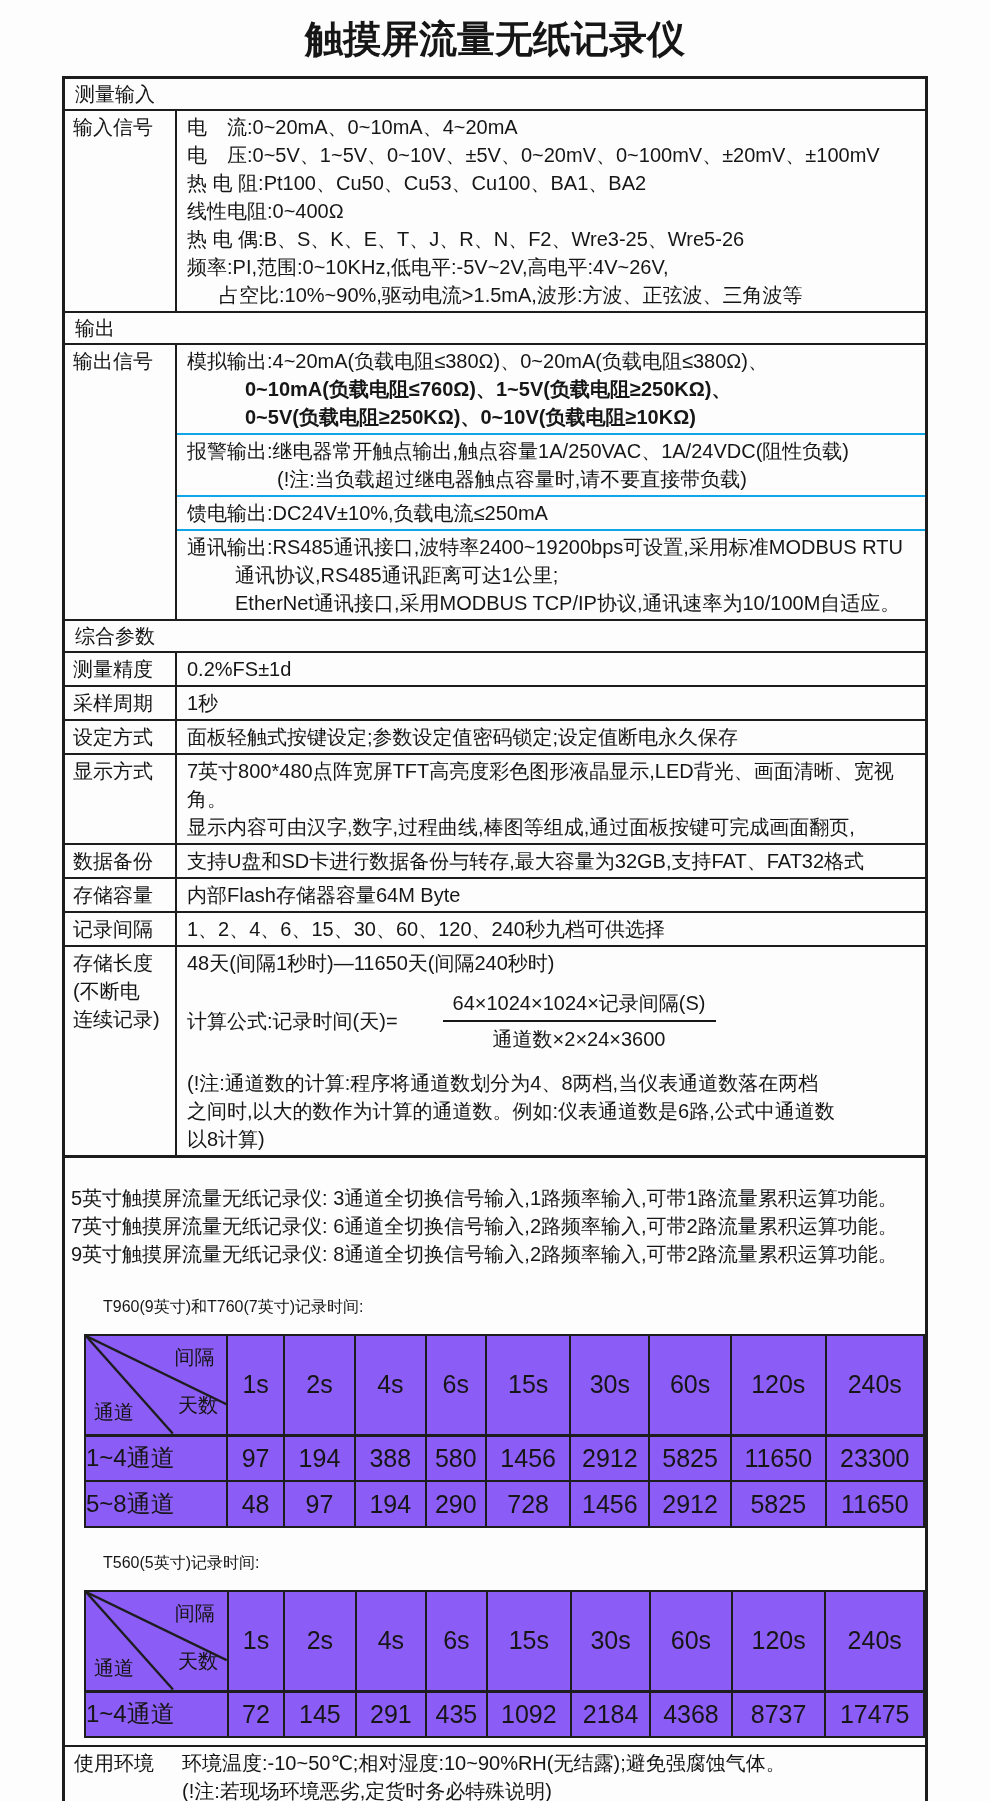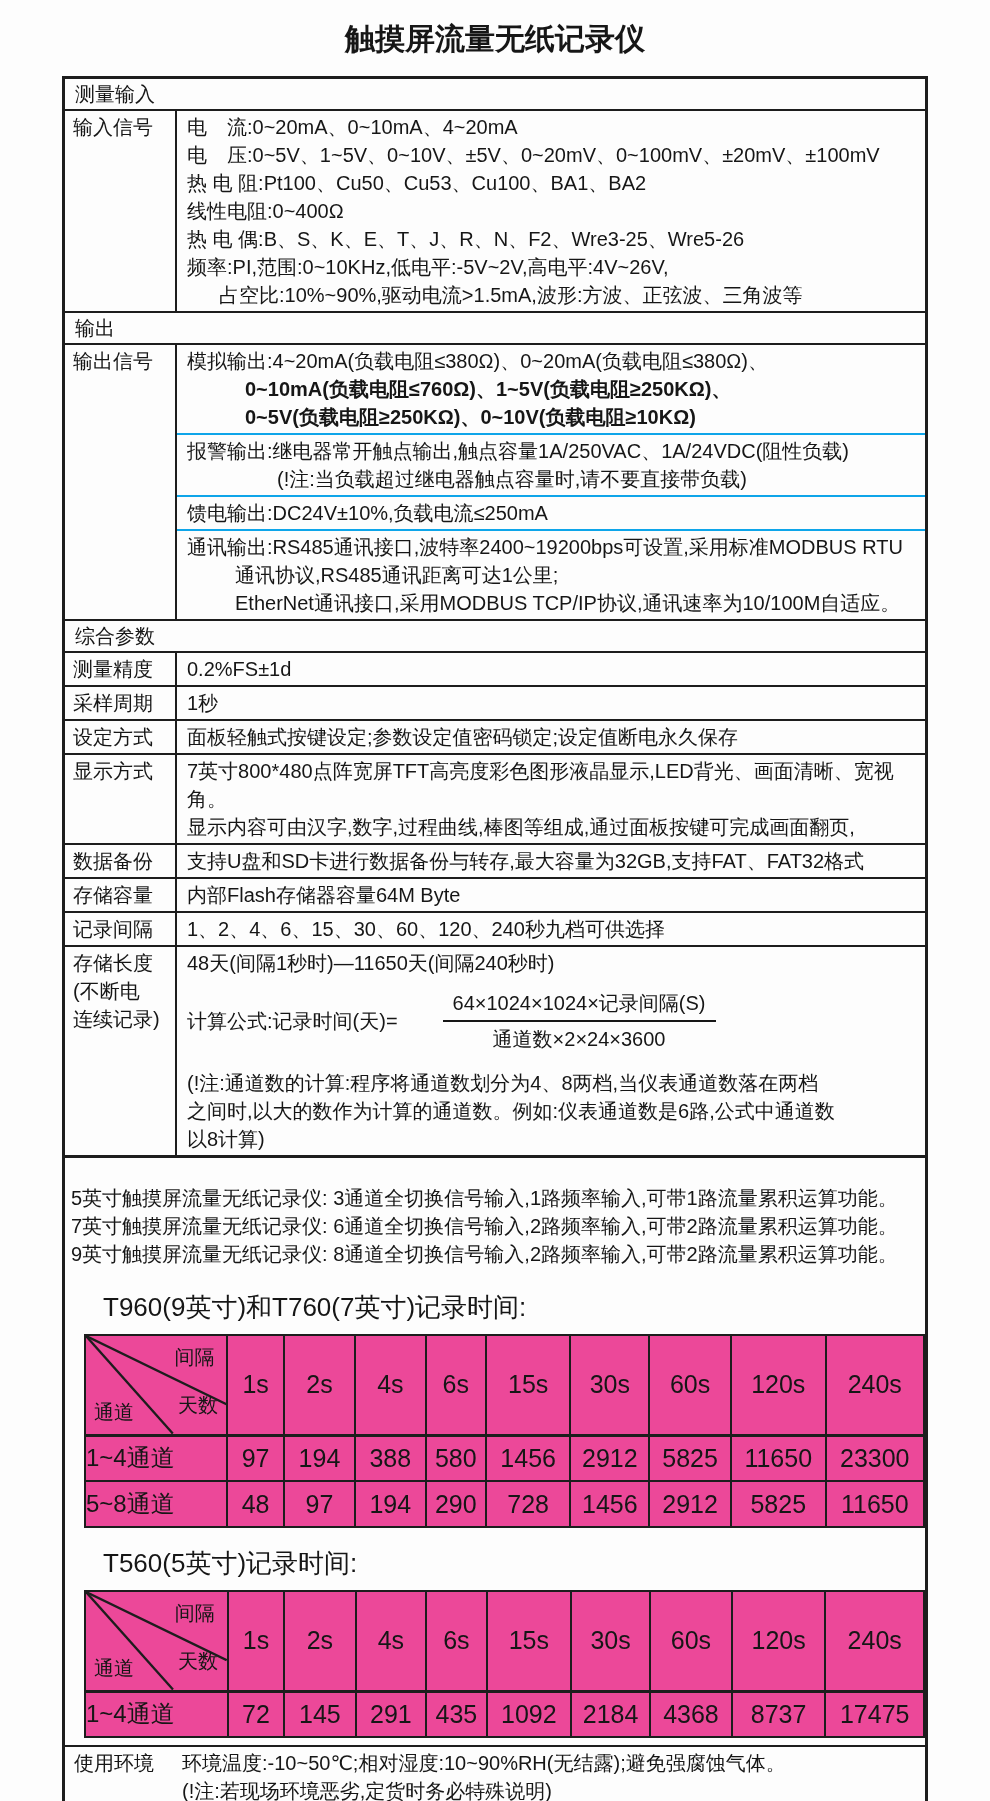--- a/index.html
+++ b/index.html
@@ -1,18 +1,18 @@
 <!DOCTYPE html>
 <html><head>
 <meta charset="utf-8">
 <style>
   html,body{margin:0;padding:0;background:#ffffff;}
   .page{position:relative;width:990px;height:1801px;background:#fdfdfd;color:#161616;
         font-family:"Liberation Sans","DejaVu Sans",sans-serif;overflow:hidden;}
-  .title{margin:0;padding-top:18px;text-align:center;font-size:30px;font-weight:bold;line-height:42px;}
+  .title{margin:0;padding-top:18px;text-align:center;font-size:38px;font-weight:bold;line-height:42px;}
 
   .box{width:866px;margin:0 auto;border:3px solid #1d1d1d;box-sizing:border-box;background:#fdfdfd;}
   .box1{margin-top:16px;}
   .box2{margin-top:-3px;}
 
   
   .r{display:flex;border-bottom:2px solid #1d1d1d;font-size:20px;line-height:28px;}
   .r:last-child{border-bottom:none;}
   .sect{padding:1px 0 1px 10px;min-height:28px;width:100%;}
   .lbl{flex:none;width:112px;border-right:2px solid #1d1d1d;padding:2px 4px 2px 8px;box-sizing:border-box;}
@@ -26,23 +26,23 @@
   .ind-c{padding-left:48px;}
 
   .formula-row{margin-top:12px;display:flex;align-items:center;}
   .frac{display:inline-block;text-align:center;margin-left:45px;}
   .frac .num{display:block;border-bottom:2px solid #161616;padding:0 10px 3px;}
   .frac .den{display:block;padding-top:3px;}
   .note{margin-top:16px;}
 
   
   .models{padding:26px 0 0 6px;font-size:20px;line-height:28px;}
-  .tbl-title{margin:24px 0 0 38px;font-size:26px;line-height:30px;font-weight:500;}
-
-  table.rec{border-collapse:collapse;table-layout:fixed;margin:12px 0 0 19px;background:#ec4899;}
+  .tbl-title{margin:24px 0 0 38px;font-size:16px;line-height:30px;font-weight:500;}
+
+  table.rec{border-collapse:collapse;table-layout:fixed;margin:12px 0 0 19px;background:#8b5cf6;}
   table.rec td{border:2px solid #1d1d1d;text-align:center;font-size:25px;padding:0;box-sizing:border-box;}
   table.rec tr.hd td{height:100px;border-bottom:3px solid #1d1d1d;}
   table.rec tr.dr td{height:46px;}
   table.rec td.rowlab{text-align:left;font-size:24px;border-radius:15px;}
   td.diag{position:relative;}
   td.diag svg{position:absolute;left:0;top:0;width:100%;height:100%;}
   td.diag .c-int{position:absolute;top:8px;right:12px;font-size:20px;}
   td.diag .c-day{position:absolute;top:56px;left:92px;font-size:20px;}
   td.diag .c-chn{position:absolute;bottom:8px;left:8px;font-size:20px;}
 

